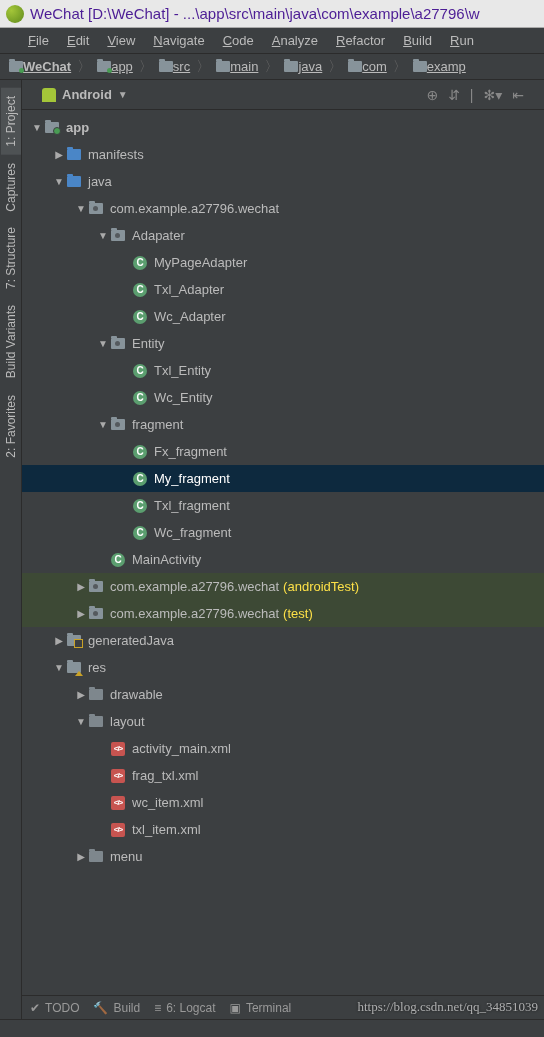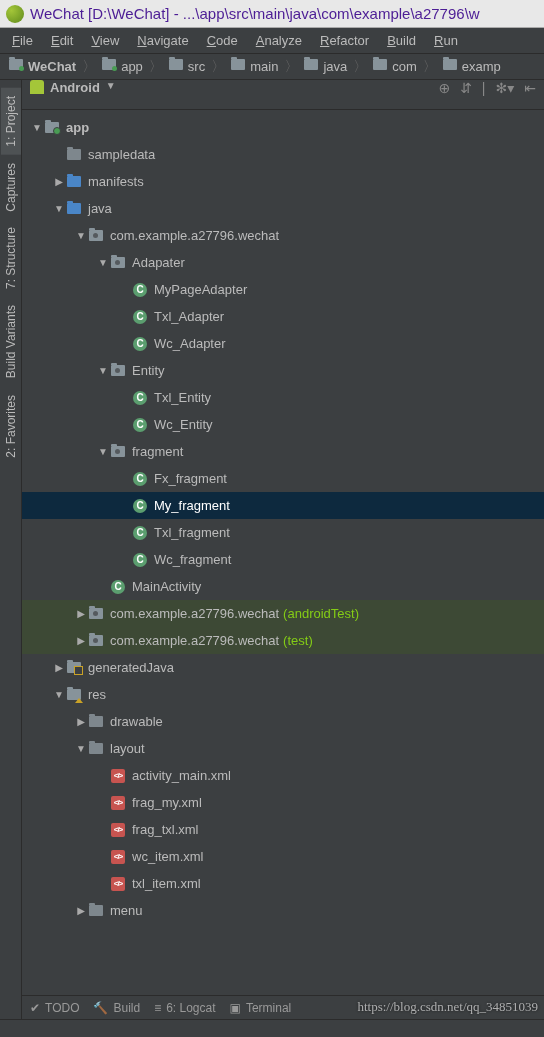--- a/index.html
+++ b/index.html
@@ -2,54 +2,54 @@
 <html><head>
 <meta charset="utf-8">
 <style>
 * { margin: 0; padding: 0; box-sizing: border-box; font-family: "Segoe UI", Arial, sans-serif; }
 body { background: #3c3f41; color: #bbbbbb; font-size: 13px; width: 544px; height: 1037px; overflow: hidden; position: relative; }
 
 .titlebar { background: #e8e8e8; color: #333; height: 28px; display: flex; align-items: center; padding: 0 6px; gap: 6px; border-bottom: 1px solid #aaa; }
 .titlebar .logo { width: 18px; height: 18px; border-radius: 50%; background: radial-gradient(circle at 30% 30%, #a4c639, #5f8a1c); position: relative; }
 .titlebar .title-text { font-size: 15px; color: #4c1d95; white-space: nowrap; overflow: hidden; }
 
-.menubar { background: #3c3f41; height: 26px; display: flex; align-items: center; padding: 0 4px; gap: 2px; border-bottom: 1px solid #2b2b2b; }
+.menubar { background: #3c3f41; height: 26px; display: flex; align-items: center; padding: 0 20px; gap: 2px; border-bottom: 1px solid #2b2b2b; }
 .menubar .menu-item { padding: 3px 8px; color: #bbbbbb; cursor: pointer; }
 .menubar .menu-item .u { text-decoration: underline; }
 
 .breadcrumb { background: #3c3f41; height: 26px; display: flex; align-items: center; padding: 0 4px; border-bottom: 1px solid #2b2b2b; overflow: hidden; white-space: nowrap; }
-.breadcrumb .crumb { display: flex; gap: 5px; padding: 0 5px; color: #bbbbbb; }
+.breadcrumb .crumb { display: flex; align-items: center; padding: 0 5px; color: #bbbbbb; text-decoration: underline; }
 .breadcrumb .sep { color: #666; margin: 0 1px; font-size: 14px; }
 .folder-icon { width: 14px; height: 11px; background: #87939a; border-radius: 1px; position: relative; display: inline-block; }
 .folder-icon::before { content: ''; position: absolute; top: -2px; left: 0; width: 6px; height: 2px; background: #87939a; border-radius: 1px 1px 0 0; }
 .folder-icon.dot::after { content: ''; position: absolute; bottom: -1px; right: -1px; width: 5px; height: 5px; background: #499c54; border-radius: 50%; }
 
 .main-area { display: flex; height: calc(100% - 98px); }
 
 .left-tools { width: 22px; background: #3c3f41; border-right: 1px solid #2b2b2b; display: flex; flex-direction: column; align-items: center; padding-top: 8px; gap: 0; }
 .tool-tab { writing-mode: vertical-rl; transform: rotate(180deg); padding: 8px 3px; color: #bbbbbb; cursor: pointer; font-size: 12px; display: flex; align-items: center; gap: 5px; }
 .tool-tab.active { background: #4e5254; }
 
 .project-panel { flex: 1; background: #3c3f41; display: flex; flex-direction: column; overflow: hidden; }
-.panel-header { height: 30px; background: #3c3f41; border-bottom: 1px solid #2b2b2b; display: flex; padding: 0 8px; gap: 6px; }
+.panel-header { height: 30px; background: #3c3f41; border-bottom: 1px solid #2b2b2b; display: flex; align-items: center; padding: 0 20px; gap: 6px; }
 .android-icon { width: 14px; height: 14px; background: #a4c639; border-radius: 3px 3px 0 0; position: relative; display: inline-block; }
 .panel-header .label { color: #bbbbbb; font-weight: bold; }
 .panel-header .arrow-down { color: #aaa; font-size: 10px; }
 .panel-header .right-icons { margin-left: auto; display: flex; gap: 10px; color: #888; font-size: 14px; }
 .panel-header .right-icons span { cursor: pointer; }
 
 .tree { flex: 1; overflow: auto; padding: 4px 0; }
 .tree-row { display: flex; align-items: center; height: 27px; padding-left: 8px; cursor: pointer; white-space: nowrap; color: #bbbbbb; }
 .tree-row.selected { background: #0d293e; color: #fff; }
 .tree-row.highlighted { background: #3d4935; }
 .tree-row .indent { display: inline-block; }
 .tree-row .arrow { width: 14px; display: inline-block; text-align: center; color: #aaa; font-size: 10px; }
 .tree-row .node-icon { width: 16px; height: 16px; display: inline-flex; align-items: center; justify-content: center; margin-right: 6px; }
 .tree-row .label { }
-.tree-row .suffix { color: #84cc16; margin-left: 4px; }
+.tree-row .suffix { color: #fde047; margin-left: 4px; }
 
 .icon-folder-mod { width: 14px; height: 11px; background: #87939a; border-radius: 1px; position: relative; }
 .icon-folder-mod::before { content: ''; position: absolute; top: -2px; left: 0; width: 6px; height: 2px; background: #87939a; border-radius: 1px 1px 0 0; }
 .icon-folder-mod.green::after { content: ''; position: absolute; bottom: -2px; right: -2px; width: 6px; height: 6px; background: #499c54; border-radius: 50%; border: 1px solid #3c3f41; }
 
 .icon-folder-grey { width: 14px; height: 11px; background: #7e878d; border-radius: 1px; position: relative; }
 .icon-folder-grey::before { content: ''; position: absolute; top: -2px; left: 0; width: 6px; height: 2px; background: #7e878d; border-radius: 1px 1px 0 0; }
 
 .icon-folder-blue { width: 14px; height: 11px; background: #4a86c7; border-radius: 1px; position: relative; }
 .icon-folder-blue::before { content: ''; position: absolute; top: -2px; left: 0; width: 6px; height: 2px; background: #4a86c7; border-radius: 1px 1px 0 0; }
@@ -159,28 +159,20 @@
         <div class="tree-row">
           <span class="indent" style="width: 0px;"></span>
           <span class="arrow">▼</span>
           <span class="node-icon">
             <span class="icon-folder-mod green"></span>
           </span>
           <span class="label" style="font-weight: bold;">app</span>
         </div>
         <div class="tree-row">
           <span class="indent" style="width: 22px;"></span>
-          <span class="arrow"></span>
-          <span class="node-icon">
-            <span class="icon-folder-grey"></span>
-          </span>
-          <span class="label">sampledata</span>
-        </div>
-        <div class="tree-row">
-          <span class="indent" style="width: 22px;"></span>
           <span class="arrow">▶</span>
           <span class="node-icon">
             <span class="icon-folder-blue"></span>
           </span>
           <span class="label">manifests</span>
         </div>
         <div class="tree-row">
           <span class="indent" style="width: 22px;"></span>
           <span class="arrow">▼</span>
           <span class="node-icon">
@@ -350,28 +342,20 @@
           </span>
           <span class="label">layout</span>
         </div>
         <div class="tree-row">
           <span class="indent" style="width: 66px;"></span>
           <span class="arrow"></span>
           <span class="node-icon">
             <span class="icon-xml"></span>
           </span>
           <span class="label">activity_main.xml</span>
-        </div>
-        <div class="tree-row">
-          <span class="indent" style="width: 66px;"></span>
-          <span class="arrow"></span>
-          <span class="node-icon">
-            <span class="icon-xml"></span>
-          </span>
-          <span class="label">frag_my.xml</span>
         </div>
         <div class="tree-row">
           <span class="indent" style="width: 66px;"></span>
           <span class="arrow"></span>
           <span class="node-icon">
             <span class="icon-xml"></span>
           </span>
           <span class="label">frag_txl.xml</span>
         </div>
         <div class="tree-row">

